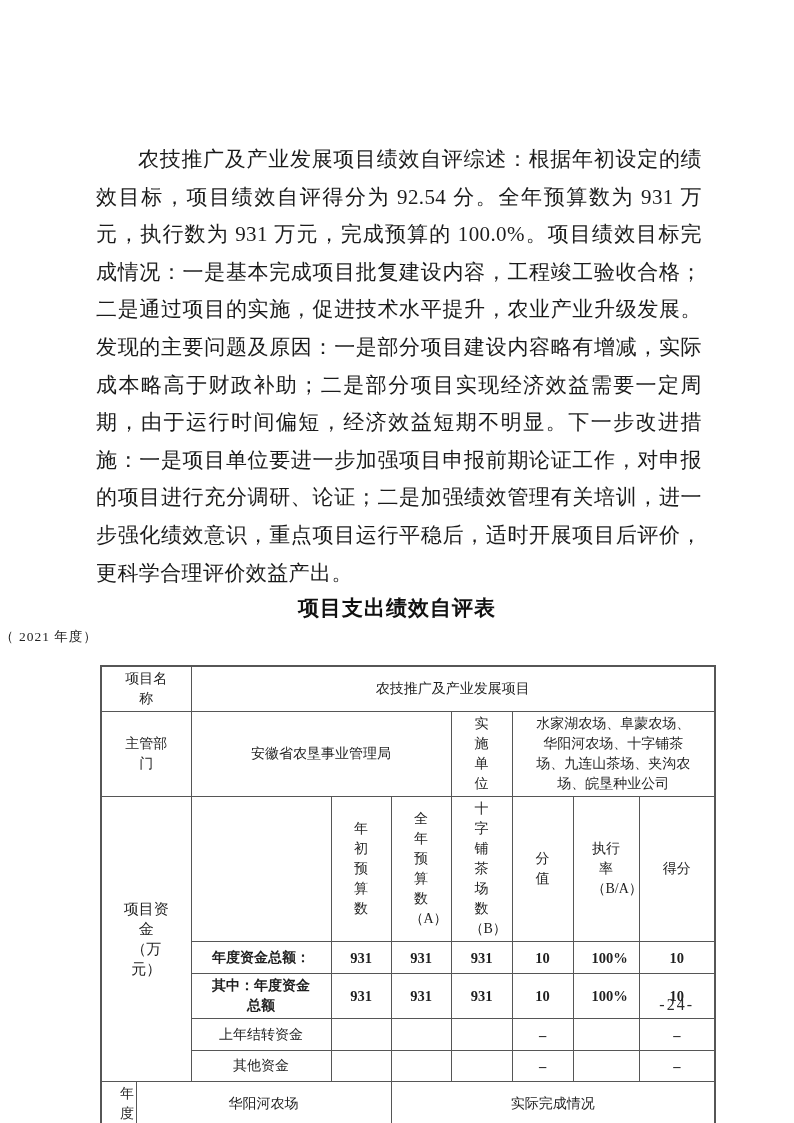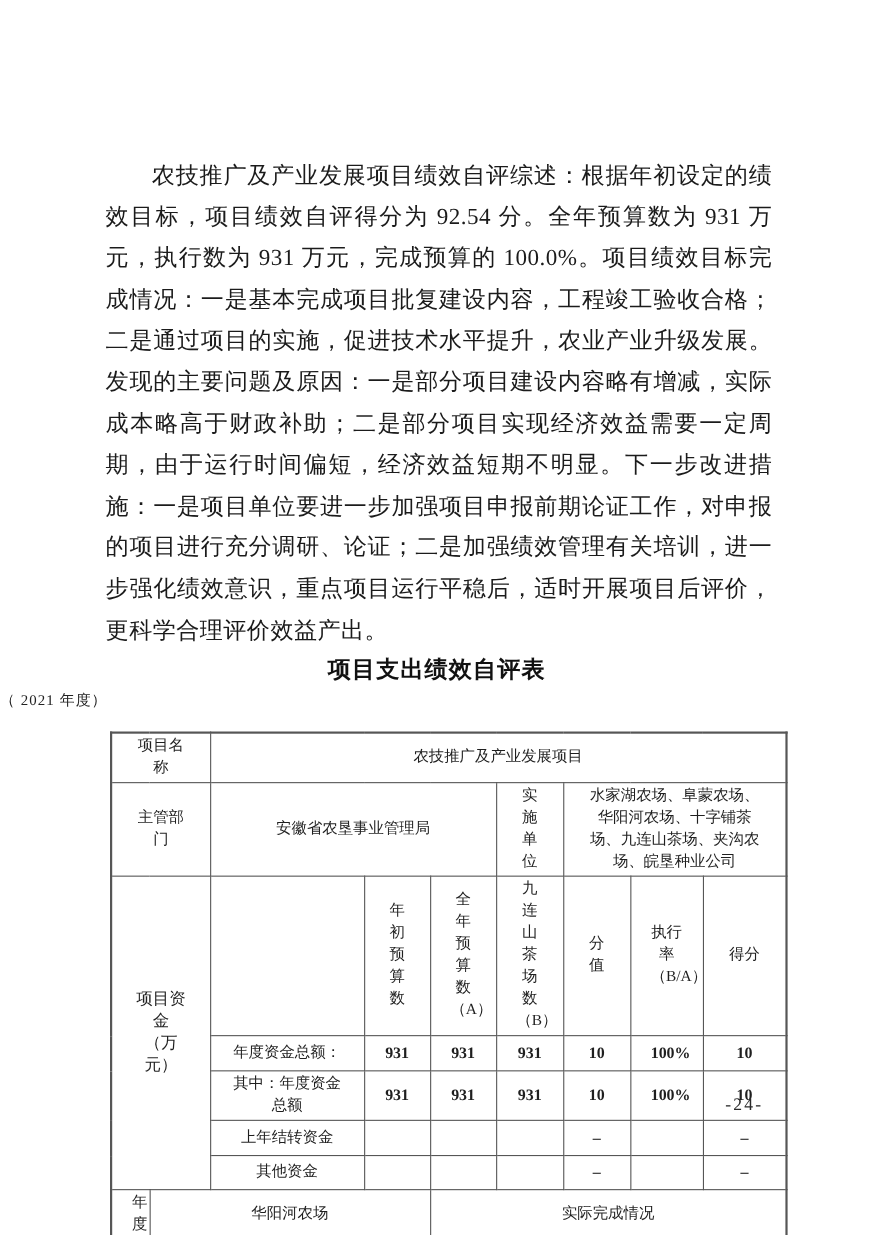--- a/index.html
+++ b/index.html
@@ -56,21 +56,21 @@
   }
   table.eval td {
     border: 1px solid #565656;
     text-align: center;
     vertical-align: middle;
     padding: 2px 18px;
     line-height: 20px;
     overflow: hidden;
   }
   td.pre { white-space: pre-line; }
-  td.lbl-left { text-align: left; padding-left: 3px; padding-right: 1px; }
+  td.lbl-left { text-align: left; padding-left: 3px; padding-right: 1px; font-weight: bold; }
   td.impl-list { line-height: 21px; padding: 2px 3px; }
   td.funds-cell { font-size: 15px; line-height: 22px; }
   td.year-cell { border-bottom-style: hidden; }
   td.num { font-size: 14.5px; font-weight: bold; }
   .page-num {
     position: absolute;
     top: 996px;
     right: 100px;
     font-size: 16px;
     letter-spacing: 2px;
@@ -109,21 +109,21 @@
     <td colspan="3" class="impl-list">水家湖农场、阜蒙农场、华阳河农场、十字铺茶场、九连山茶场、夹沟农场、皖垦种业公司</td>
   </tr>
   <tr style="height:49px">
     <td colspan="2" rowspan="5" class="pre funds-cell">项目资金
 （万元）</td>
     <td></td>
     <td class="pre">年初预
 算数</td>
     <td class="pre">全年预
 算数（A）</td>
-    <td class="pre">九连山茶场
+    <td class="pre">十字铺茶场
 数（B）</td>
     <td>分值</td>
     <td class="pre">执行率
 （B/A）</td>
     <td>得分</td>
   </tr>
   <tr style="height:32px">
     <td class="lbl-left">年度资金总额：</td>
     <td class="num">931</td>
     <td class="num">931</td>

